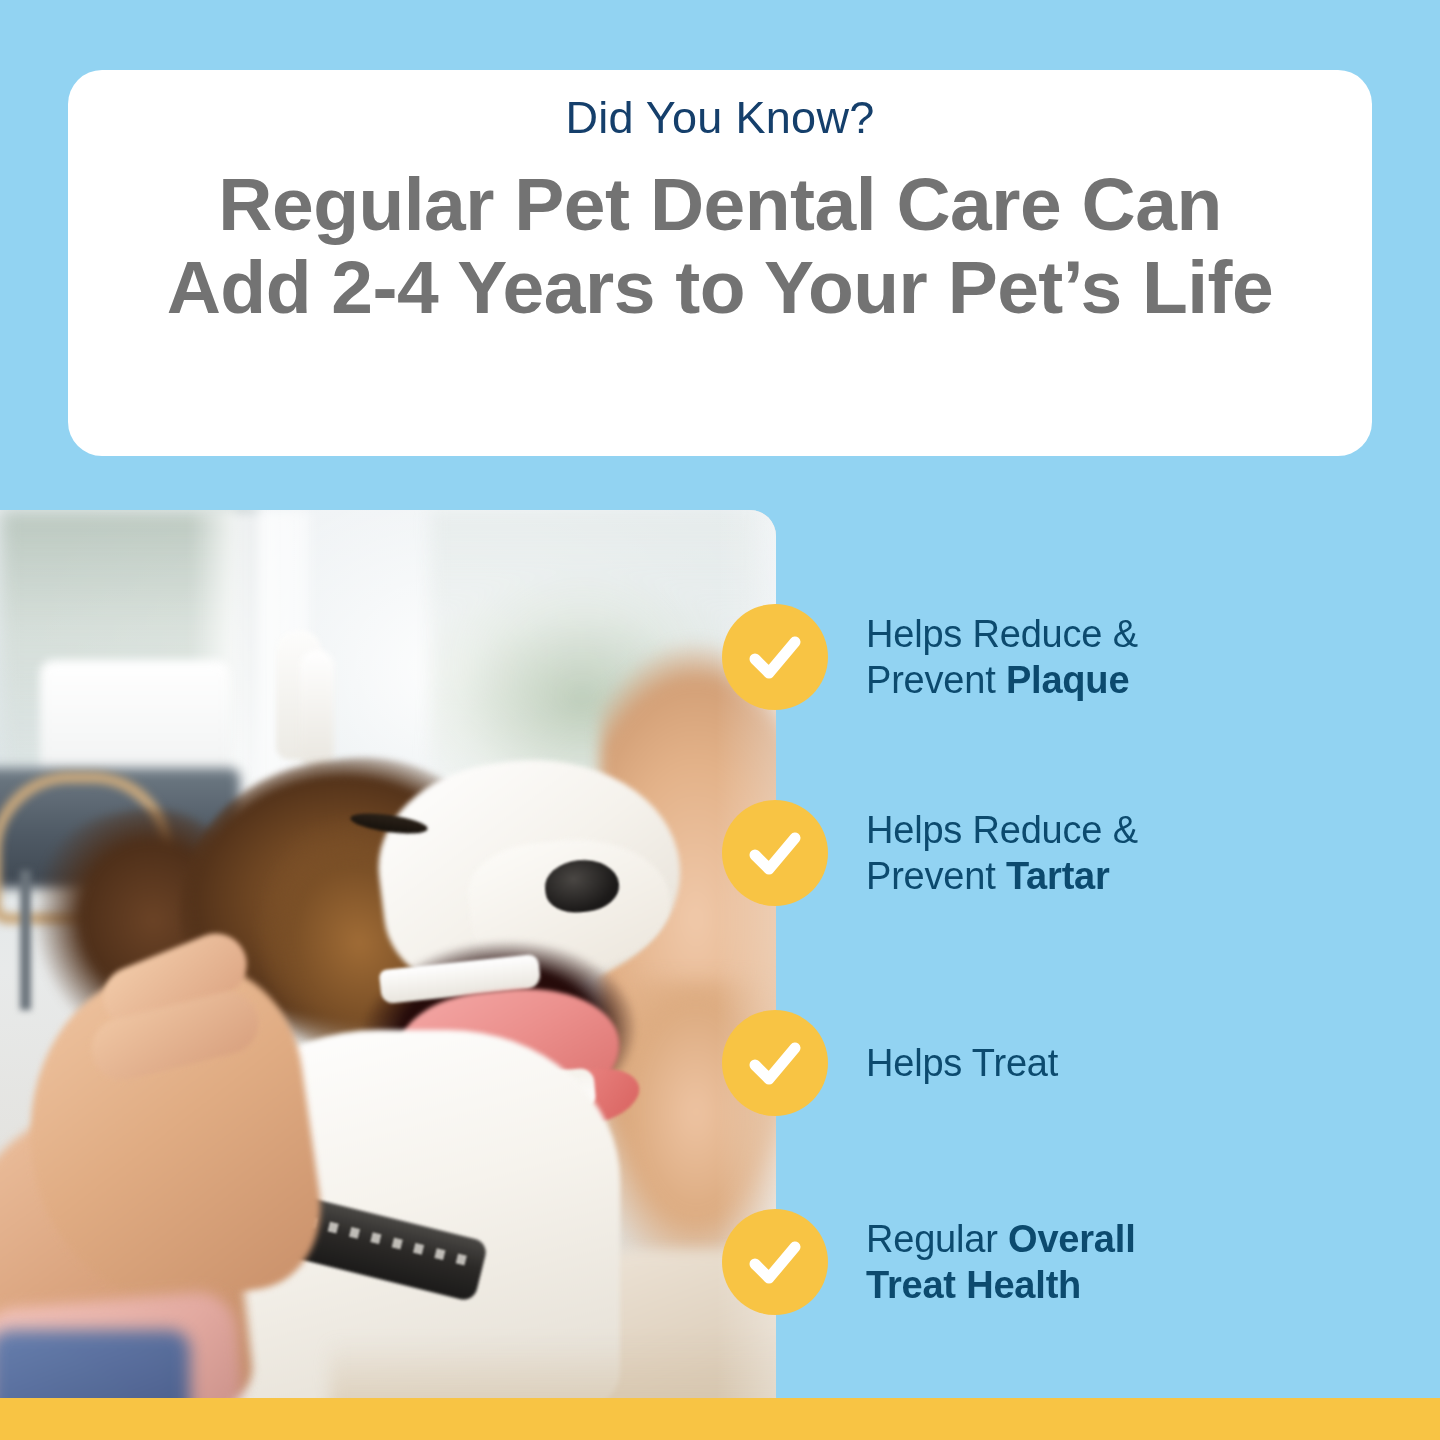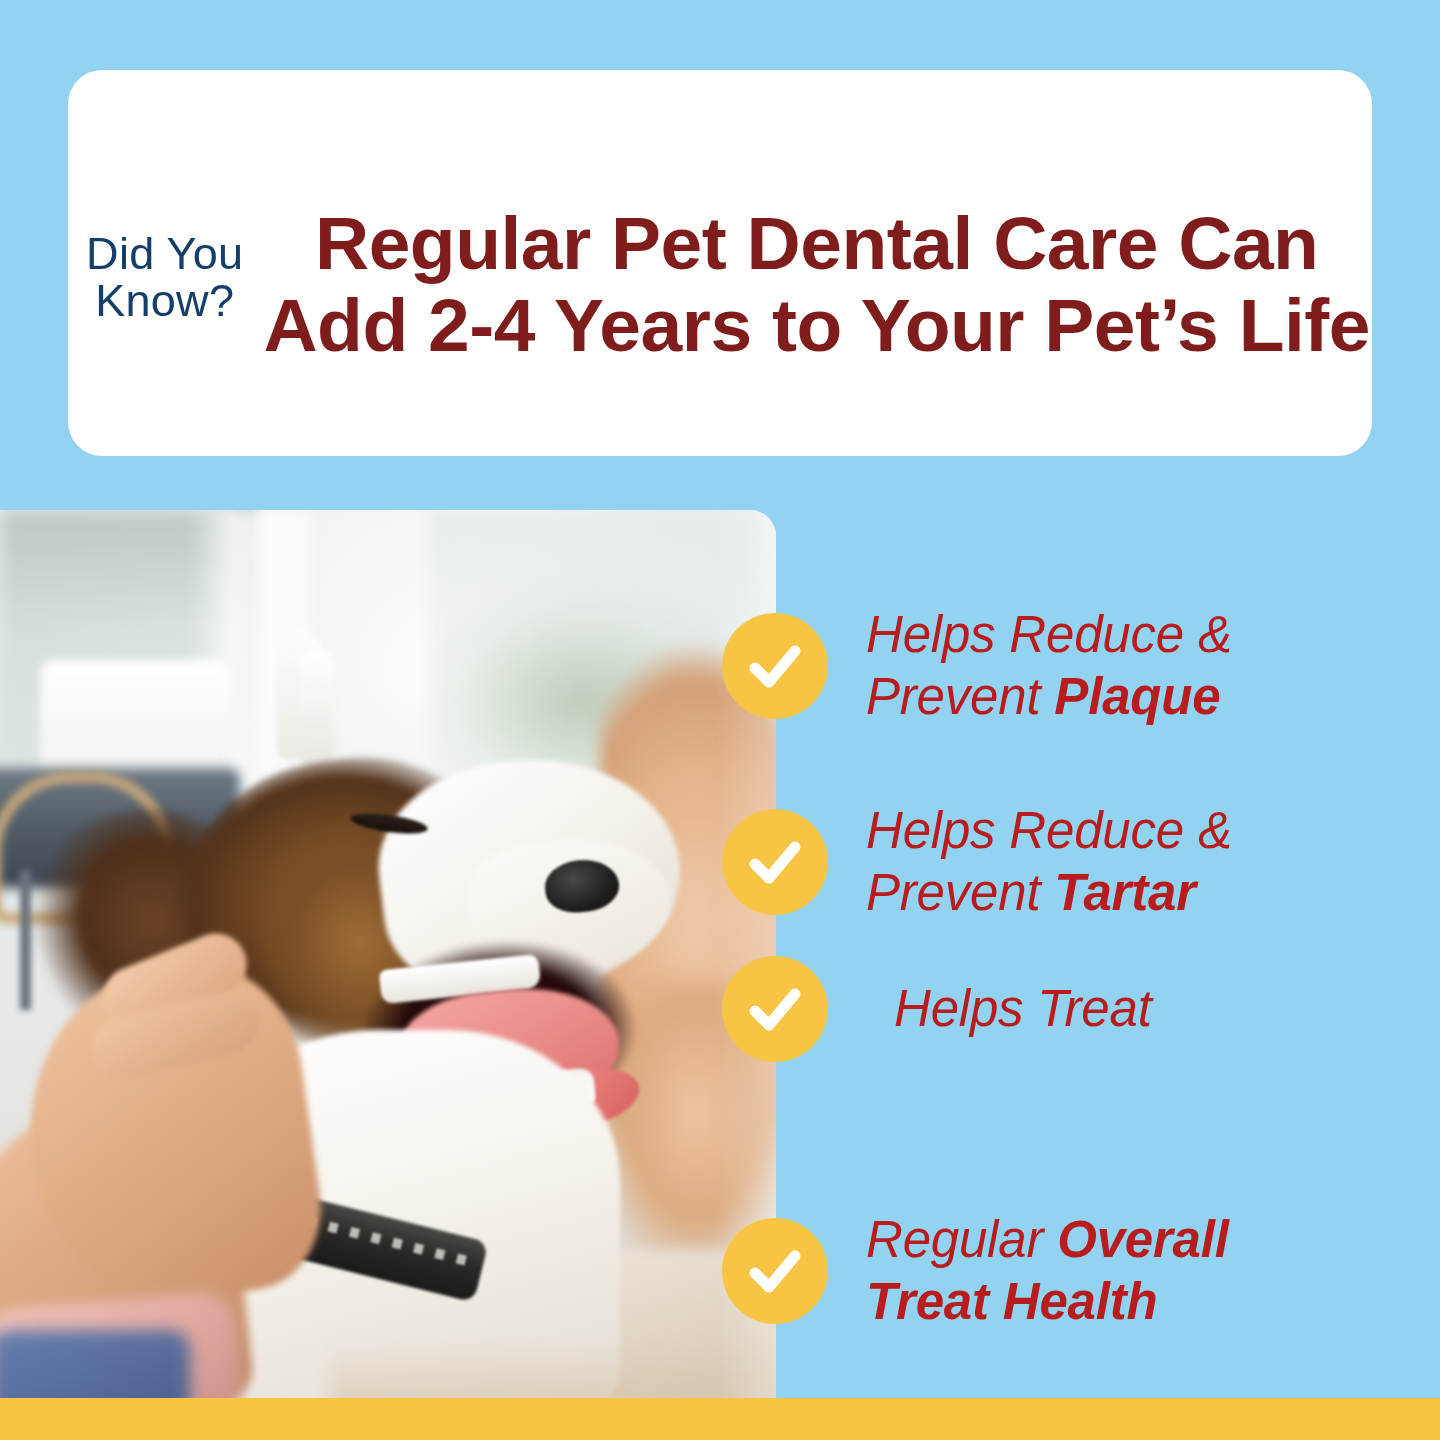--- a/index.html
+++ b/index.html
@@ -20,40 +20,40 @@
   #headline-card {
     position: absolute;
     left: 68px;
     top: 70px;
     width: 1304px;
     height: 386px;
     background: #ffffff;
     border-radius: 34px;
     box-sizing: border-box;
     display: flex;
-    flex-direction: row;
+    flex-direction: column;
     align-items: center;
     justify-content: flex-start;
-    padding-top: 42px;
+    padding-top: 24px;
   }
   #eyebrow {
     font-size: 45px;
     font-weight: 400;
     color: #153f6b;
     letter-spacing: 0.3px;
     line-height: 1.05;
     margin: 0 0 14px 0;
     text-align: center;
   }
   #headline {
     font-size: 75px;
     font-weight: 700;
-    color: #7f1d1d;
+    color: #737373;
     line-height: 1.10;
-    margin: 2px;
+    margin: 8px;
     text-align: center;
     width: 1230px;
     letter-spacing: -0.5px;
   }
   #headline .hl-line { display: block; white-space: nowrap; }
 
   
   #photo-panel {
     position: absolute;
     left: 0;
@@ -340,26 +340,25 @@
     height: 106px;
     border-radius: 50%;
     background: #f8c444;
     display: flex;
     align-items: center;
     justify-content: center;
   }
   .check-badge svg { display: block; }
   .benefit-text {
     margin-left: 38px;
-    font-size: 51px;
+    font-size: 38px;
     line-height: 1.22;
-    color: #b91c1c;
+    color: #0c4a6e;
     font-weight: 400;
     letter-spacing: -0.2px;
-    font-style: italic;
   }
   .benefit-text b { font-weight: 700; }
 
   
   #bottom-bar {
     position: absolute;
     left: 0;
     top: 1398px;
     width: 1440px;
     height: 42px;
@@ -438,21 +437,21 @@
         <svg width="62" height="62" viewBox="0 0 62 62" aria-hidden="true">
           <polyline points="11,33 25,47 51,16" fill="none" stroke="#ffffff" stroke-width="11" stroke-linecap="round" stroke-linejoin="round"></polyline>
         </svg>
       </div>
       <div class="benefit-text">
         <span>Helps Reduce &amp;</span><br>
         <span>Prevent </span><b>Tartar</b>
       </div>
     </div>
 
-    <div class="benefit-row" style="top:956px;gap:28px;">
+    <div class="benefit-row" style="top:1010px;">
       <div class="check-badge">
         <svg width="62" height="62" viewBox="0 0 62 62" aria-hidden="true">
           <polyline points="11,33 25,47 51,16" fill="none" stroke="#ffffff" stroke-width="11" stroke-linecap="round" stroke-linejoin="round"></polyline>
         </svg>
       </div>
       <div class="benefit-text">
         <span>Helps Treat</span><br>
       </div>
     </div>
 

